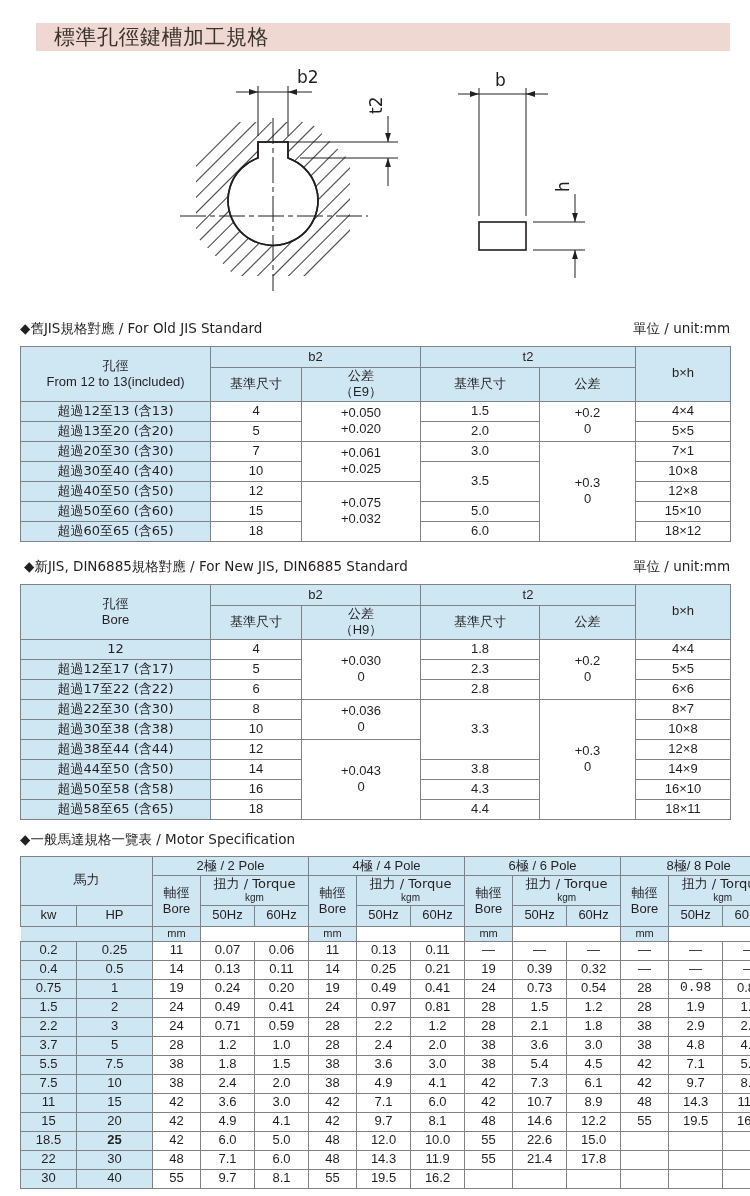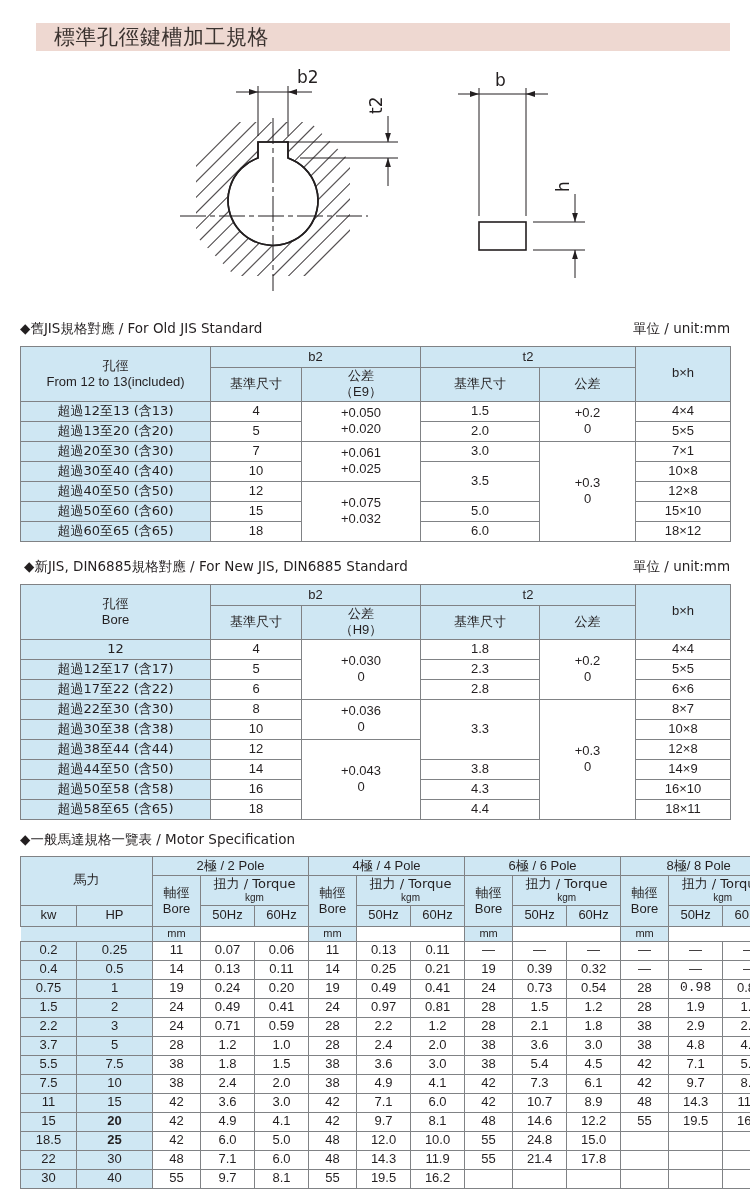--- a/index.html
+++ b/index.html
@@ -637,21 +637,21 @@
         <td style="height: 18px;">6.0</td>
         <td style="height: 18px;">42</td>
         <td style="height: 18px;">10.7</td>
         <td style="height: 18px;">8.9</td>
         <td style="height: 18px;">48</td>
         <td style="height: 18px;">14.3</td>
         <td style="height: 18px;">11.9</td>
       </tr>
       <tr>
         <td class="lbl" style="height: 18px;">15</td>
-        <td class="lbl" style="height: 18px; font-weight: bold;">20</td>
+        <td class="lbl" style="height: 18px;">20</td>
         <td style="height: 18px;">42</td>
         <td style="height: 18px;">4.9</td>
         <td style="height: 18px;">4.1</td>
         <td style="height: 18px;">42</td>
         <td style="height: 18px;">9.7</td>
         <td style="height: 18px;">8.1</td>
         <td style="height: 18px;">48</td>
         <td style="height: 18px;">14.6</td>
         <td style="height: 18px;">12.2</td>
         <td style="height: 18px;">55</td>
@@ -661,21 +661,21 @@
       <tr>
         <td class="lbl" style="height: 18px;">18.5</td>
         <td class="lbl" style="height: 18px; font-weight: bold;">25</td>
         <td style="height: 18px;">42</td>
         <td style="height: 18px;">6.0</td>
         <td style="height: 18px;">5.0</td>
         <td style="height: 18px;">48</td>
         <td style="height: 18px;">12.0</td>
         <td style="height: 18px;">10.0</td>
         <td style="height: 18px;">55</td>
-        <td style="height: 18px;">24.8</td>
+        <td style="height: 18px;">22.6</td>
         <td style="height: 18px;">15.0</td>
         <td style="height: 18px;"></td>
         <td style="height: 18px;"></td>
         <td style="height: 18px;"></td>
       </tr>
       <tr>
         <td class="lbl" style="height: 18px;">22</td>
         <td class="lbl" style="height: 18px;">30</td>
         <td style="height: 18px;">48</td>
         <td style="height: 18px;">7.1</td>

